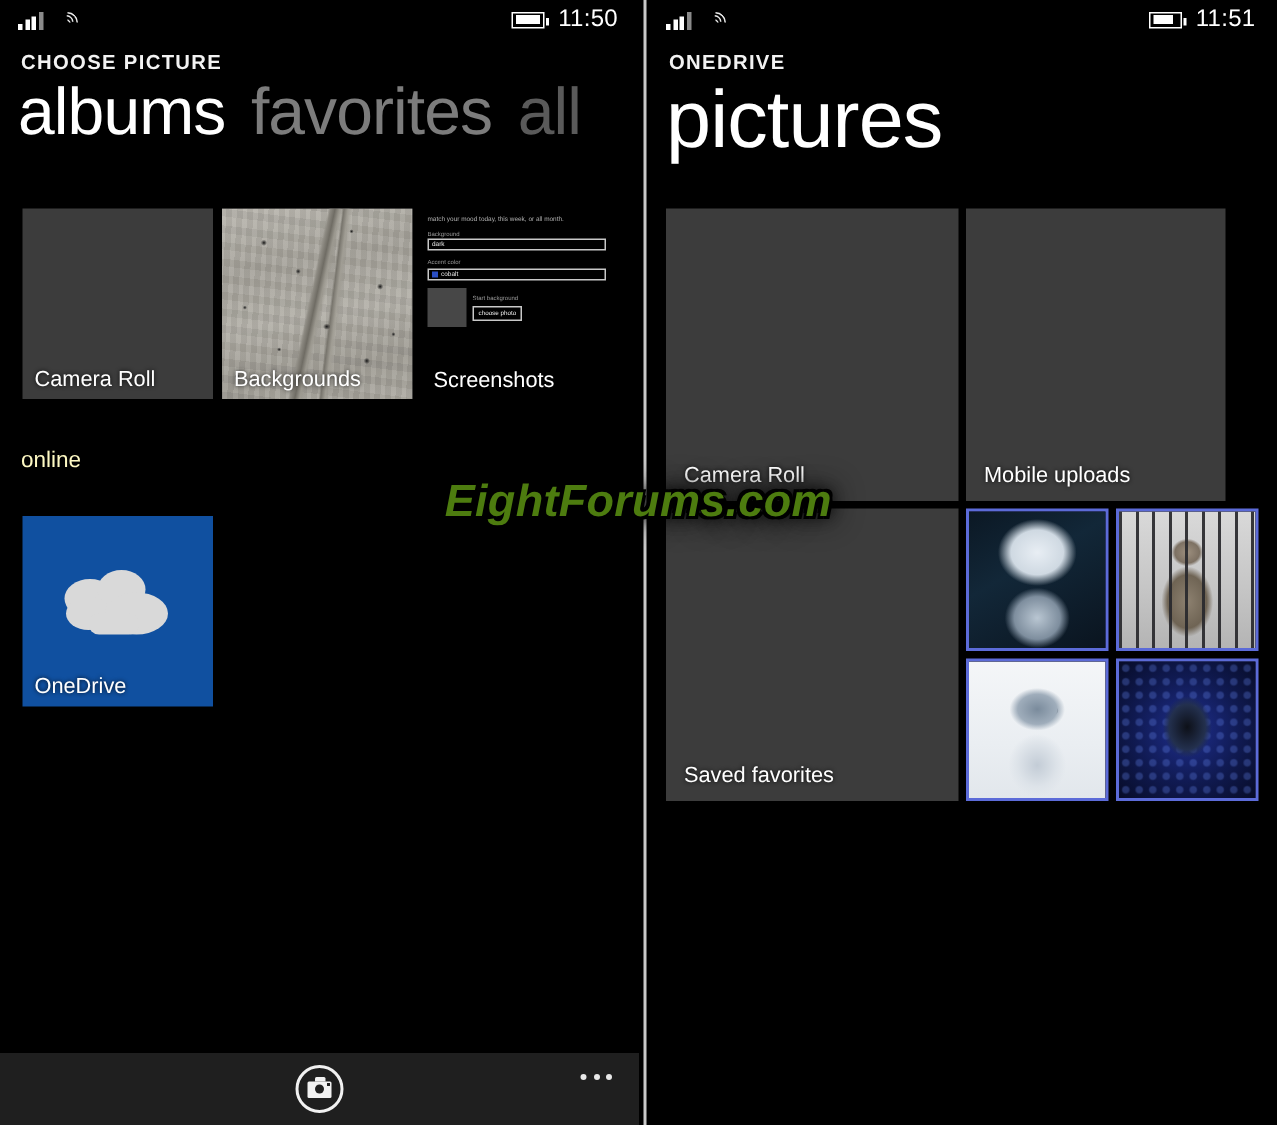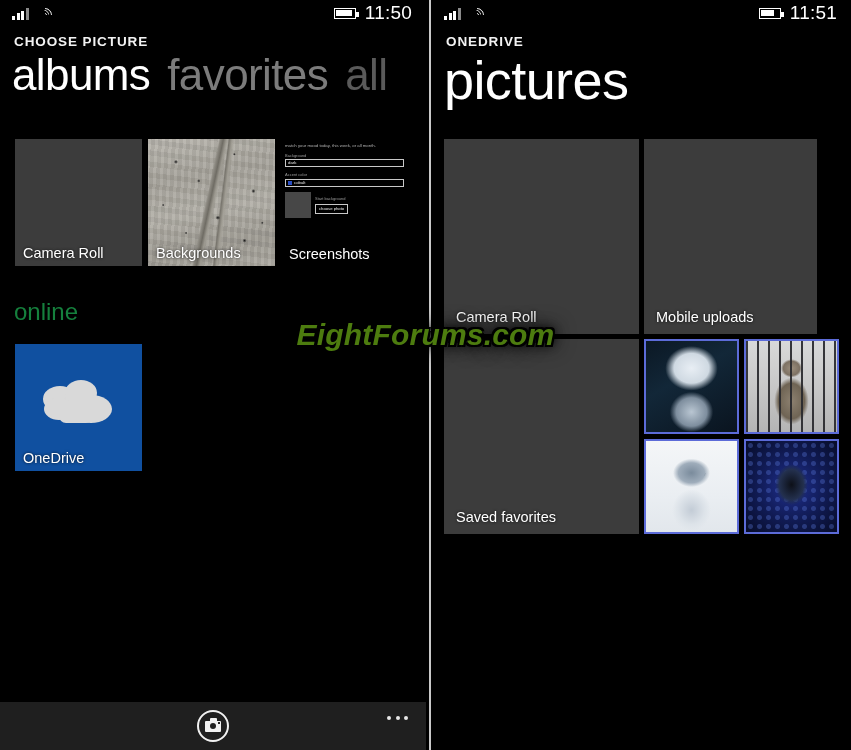--- a/index.html
+++ b/index.html
@@ -76,21 +76,21 @@
     width: 22px; height: 11px;
     border: 1.5px solid #fff;
     display: flex; align-items: center;
   }
   .battery::after {
     content: "";
     position: absolute; right: -4px; top: 3px;
     width: 2.5px; height: 5px; background: #fff;
   }
   .battery .fill { height: 6px; background: #fff; margin-left: 1.5px; }
-  .clock { font-size: 19px; letter-spacing: .2px; }
+  .clock { font-size: 16px; letter-spacing: .2px; }
 
   
   .app-title {
     position: absolute;
     left: 14px; top: 34px;
     font-size: 13.5px;
     letter-spacing: .9px;
     color: #f2f2f2;
     font-weight: 600;
   }
@@ -198,23 +198,23 @@
     color: #eee;
     font-size: 4.2px;
     padding: 1.2px 3px;
     display: inline-block;
     margin-top: 2px;
   }
 
   
   .section-head {
     position: absolute;
-    font-size: 24px;
+    font-size: 15px;
     font-weight: 300;
-    color: #15803d;
+    color: #fef9c3;
   }
 
   
   .tile-onedrive { background: #1050a0; }
   .onedrive-cloud {
     position: absolute;
     left: 50%; top: 46%;
     transform: translate(-50%, -50%);
   }
 

